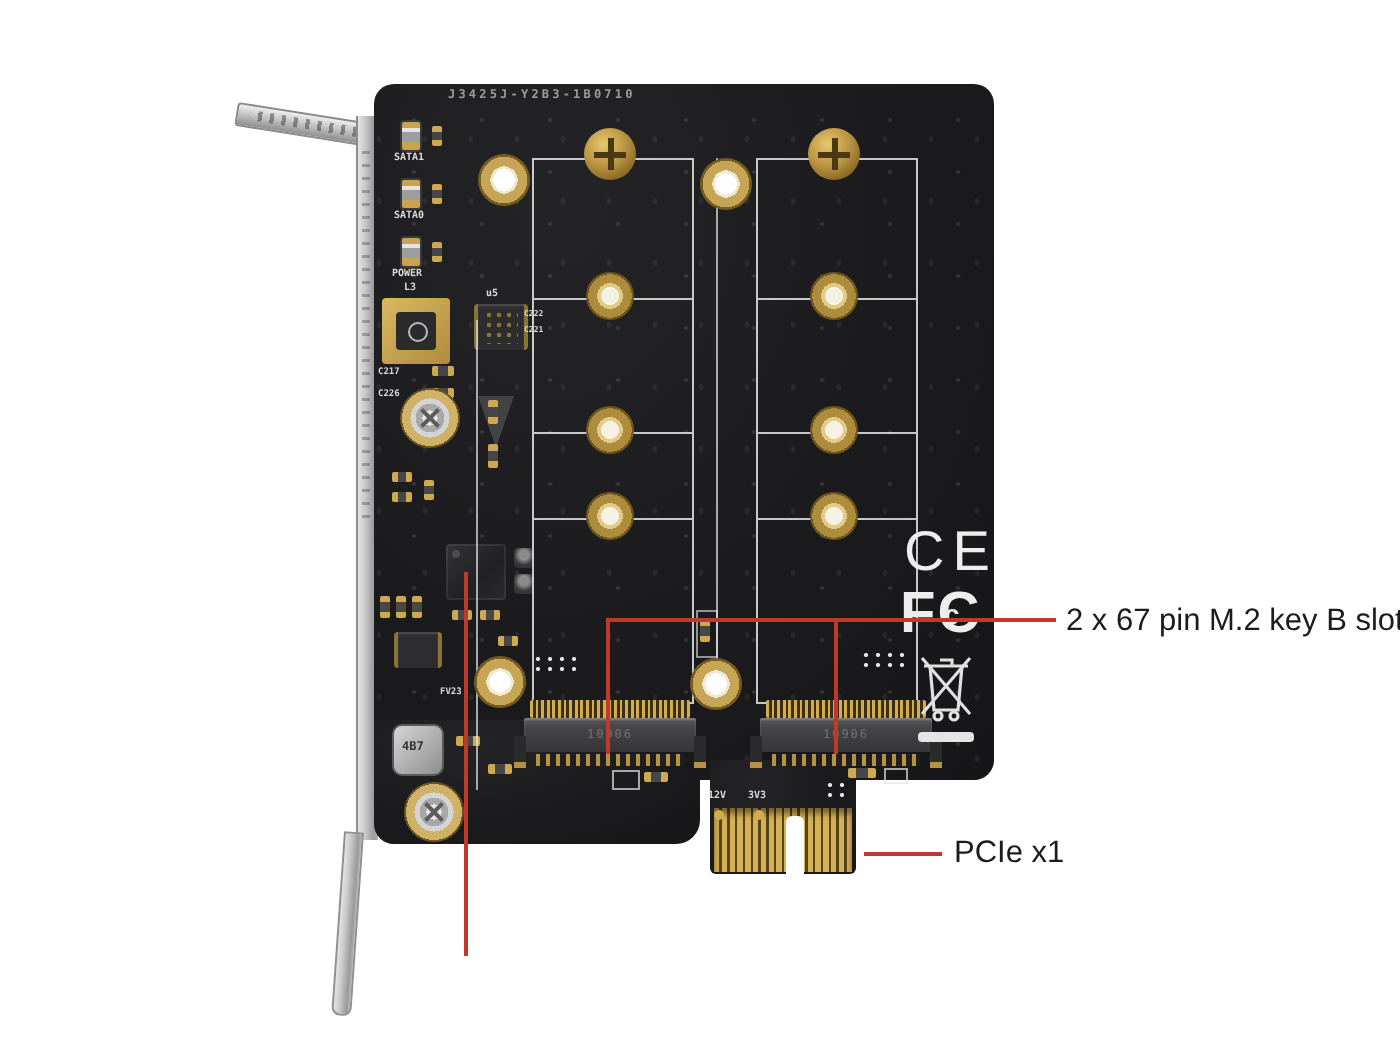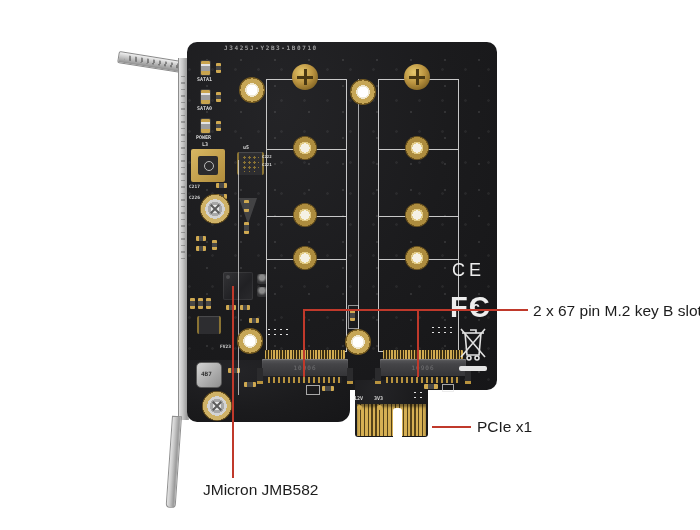--- a/index.html
+++ b/index.html
@@ -75,21 +75,21 @@
       repeating-linear-gradient(90deg,#b8933e 0 2px,#1f1f21 2px 5px);}
   .slot .earL,.slot .earR{position:absolute;width:6px;height:13px;top:18px;background:#2b2b2d;border-bottom:3px solid #b8933e;}
   .slot .earL{left:-5px;} .slot .earR{right:-5px;}
   
   .fingers{left:357px;top:404px;width:69px;height:32px;z-index:3;
       background:repeating-linear-gradient(90deg,#d6b054 0 2.7px,#55431a 2.7px 3.9px);
       box-shadow:inset 0 3px 3px rgba(0,0,0,.45);}
   .notch{left:393px;top:408px;width:9px;height:30px;background:#fff;border-radius:3px 3px 0 0;z-index:4;}
   .gdot{width:5px;height:5px;border-radius:50%;background:#d2ac50;z-index:4;}
   
-  .ce{font-size:18px;color:#ededed;letter-spacing:4px;z-index:4;font-family:"Liberation Sans",sans-serif;}
+  .ce{font-size:28px;color:#ededed;letter-spacing:4px;z-index:4;font-family:"Liberation Sans",sans-serif;}
   .fcc{font-size:29px;font-weight:bold;color:#ededed;z-index:4;letter-spacing:1px;font-family:"Liberation Sans",sans-serif;}
   .fcc .inner{position:absolute;left:22px;top:8px;font-size:14px;font-weight:bold;color:#ededed;}
   .weeebar{width:28px;height:5px;background:#e4e4e4;border-radius:2px;z-index:4;}
   
   .rl{background:#c0392b;z-index:8;}
   .al{font-size:15.5px;color:#1c1c1c;white-space:nowrap;z-index:9;}
 </style>
 </head>
 <body>
 
@@ -266,15 +266,14 @@
   <div class="abs weeebar" style="left:459px;top:366px;"></div>
 
   <div class="abs rl" style="left:303px;top:309px;width:225px;height:2px;"></div>
   <div class="abs rl" style="left:303px;top:309px;width:2px;height:68px;"></div>
   <div class="abs rl" style="left:417px;top:309px;width:2px;height:68px;"></div>
   <div class="abs rl" style="left:232px;top:286px;width:2px;height:192px;"></div>
   <div class="abs rl" style="left:432px;top:426px;width:39px;height:2px;"></div>
 
   <div class="abs al" style="left:533px;top:302px;">2 x 67 pin M.2 key B slot</div>
   <div class="abs al" style="left:477px;top:418px;">PCIe x1</div>
-  <div class="abs al" style="left:203px;top:481px;">JMicron JMB582</div>
 
 </div>
 
 </body></html>

